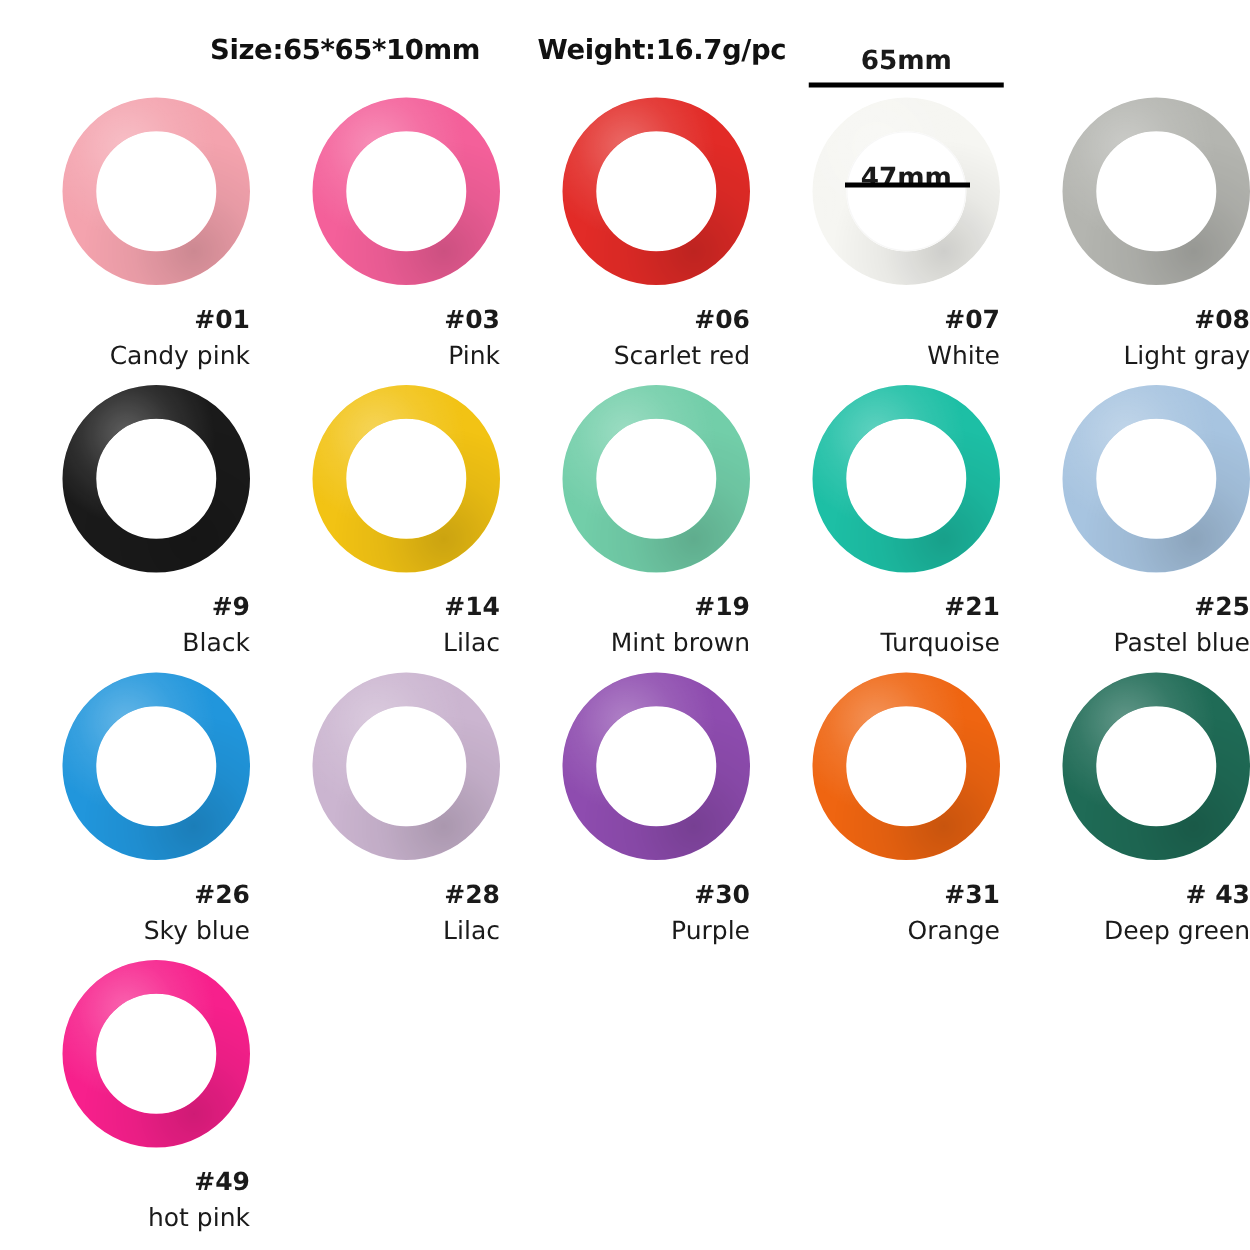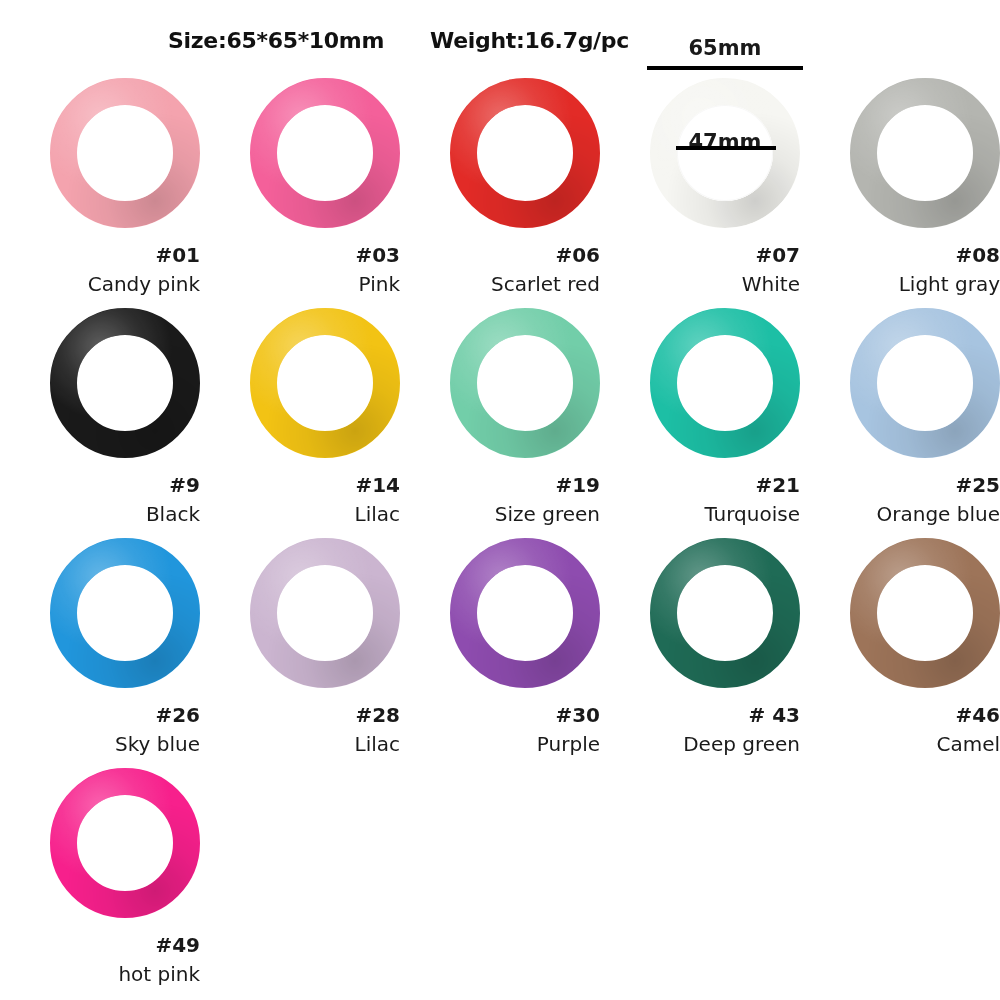--- a/index.html
+++ b/index.html
@@ -196,35 +196,35 @@
         <div class="ring" style="border-color: rgb(242, 195, 20);"></div>
       </div>
       <div class="label-code">#14</div>
       <div class="label-name">Lilac</div>
     </div>
     <div class="cell">
       <div class="ring-wrap">
         <div class="ring" style="border-color: rgb(114, 206, 169);"></div>
       </div>
       <div class="label-code">#19</div>
-      <div class="label-name">Size green</div>
+      <div class="label-name">Mint brown</div>
     </div>
     <div class="cell">
       <div class="ring-wrap">
         <div class="ring" style="border-color: rgb(29, 191, 165);"></div>
       </div>
       <div class="label-code">#21</div>
       <div class="label-name">Turquoise</div>
     </div>
     <div class="cell">
       <div class="ring-wrap">
         <div class="ring" style="border-color: rgb(167, 196, 224);"></div>
       </div>
       <div class="label-code">#25</div>
-      <div class="label-name">Orange blue</div>
+      <div class="label-name">Pastel blue</div>
     </div>
     <div class="cell">
       <div class="ring-wrap">
         <div class="ring" style="border-color: rgb(33, 150, 220);"></div>
       </div>
       <div class="label-code">#26</div>
       <div class="label-name">Sky blue</div>
     </div>
     <div class="cell">
       <div class="ring-wrap">
@@ -235,32 +235,32 @@
     </div>
     <div class="cell">
       <div class="ring-wrap">
         <div class="ring" style="border-color: rgb(142, 76, 175);"></div>
       </div>
       <div class="label-code">#30</div>
       <div class="label-name">Purple</div>
     </div>
     <div class="cell">
       <div class="ring-wrap">
+        <div class="ring" style="border-color: rgb(239, 101, 17);"></div>
+      </div>
+      <div class="label-code">#31</div>
+      <div class="label-name">Orange</div>
+    </div>
+    <div class="cell">
+      <div class="ring-wrap">
         <div class="ring" style="border-color: rgb(31, 107, 86);"></div>
       </div>
       <div class="label-code"># 43</div>
       <div class="label-name">Deep green</div>
     </div>
     <div class="cell">
       <div class="ring-wrap">
-        <div class="ring" style="border-color: rgb(157, 116, 89);"></div>
-      </div>
-      <div class="label-code">#46</div>
-      <div class="label-name">Camel</div>
-    </div>
-    <div class="cell">
-      <div class="ring-wrap">
         <div class="ring" style="border-color: rgb(247, 32, 140);"></div>
       </div>
       <div class="label-code">#49</div>
       <div class="label-name">hot pink</div>
     </div>
   </div>
 
 </body></html>

